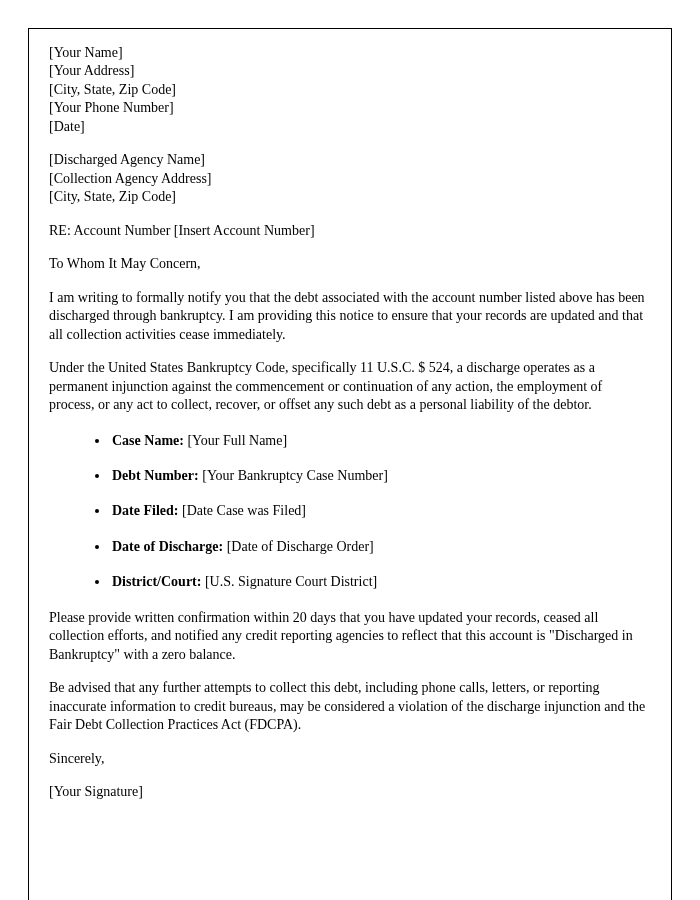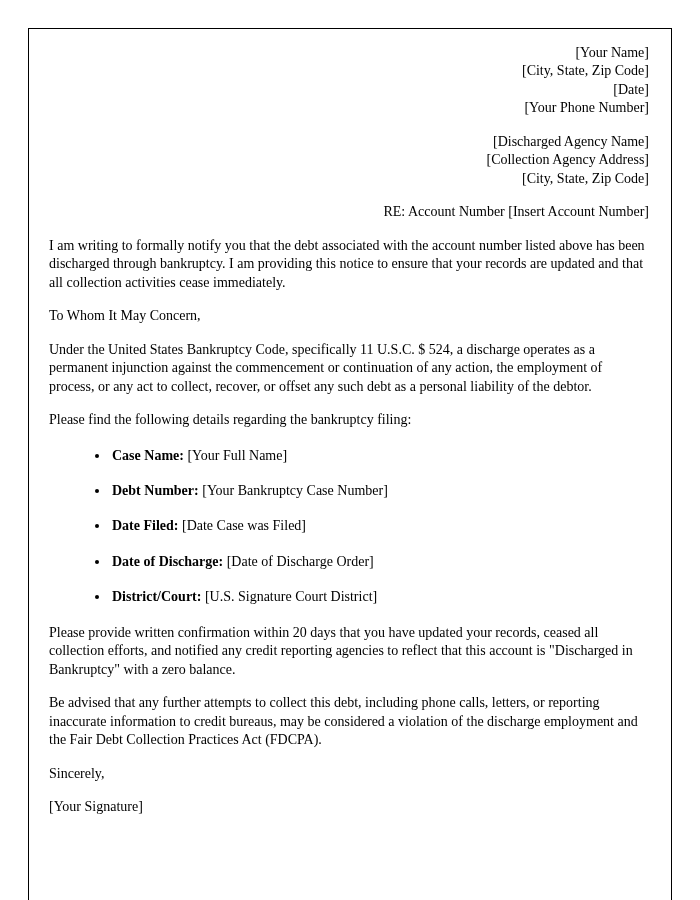--- a/index.html
+++ b/index.html
@@ -23,21 +23,20 @@
     top: 28px;
     width: 644px;
     height: 1100px; 
     border: 1px solid #000000;
     box-sizing: border-box;
     padding: 15px 22px 20px 20px;
     background: #ffffff;
   }
   .block {
     margin: 0 0 15px 0;
-    text-align: right;
   }
   .block:first-child {
     margin-top: 0;
   }
   p {
     margin: 15px 0;
   }
   ul.details-list {
     margin: 15px 0;
     padding-left: 44px;
@@ -50,42 +49,42 @@
     font-weight: bold;
   }
 </style>
 </head>
 <body>
 
 <div class="page">
 
   <div class="block">
     <div>[Your Name]</div>
+    <div>[Your Address]</div>
     <div>[City, State, Zip Code]</div>
+    <div>[Your Phone Number]</div>
     <div>[Date]</div>
-    <div>[Your Phone Number]</div>
   </div>
 
   <div class="block">
     <div>[Discharged Agency Name]</div>
     <div>[Collection Agency Address]</div>
     <div>[City, State, Zip Code]</div>
   </div>
 
   <div class="block">
     <div>RE: Account Number [Insert Account Number]</div>
   </div>
 
+  <p>To Whom It May Concern,</p>
+
   <p>I am writing to formally notify you that the debt associated with the account number listed above has been discharged through bankruptcy. I am providing this notice to ensure that your records are updated and that all collection activities cease immediately.</p>
-
-  <p>To Whom It May Concern,</p>
 
   <p>Under the United States Bankruptcy Code, specifically 11 U.S.C. $ 524, a discharge operates as a permanent injunction against the commencement or continuation of any action, the employment of process, or any act to collect, recover, or offset any such debt as a personal liability of the debtor.</p>
 
-  <p>Please find the following details regarding the bankruptcy filing:</p>
 
   <ul class="details-list">
     <li>
       <span class="bold-label">Case Name:</span><span> [Your Full Name]</span>
     </li>
     <li>
       <span class="bold-label">Debt Number:</span><span> [Your Bankruptcy Case Number]</span>
     </li>
     <li>
       <span class="bold-label">Date Filed:</span><span> [Date Case was Filed]</span>
@@ -93,19 +92,19 @@
     <li>
       <span class="bold-label">Date of Discharge:</span><span> [Date of Discharge Order]</span>
     </li>
     <li>
       <span class="bold-label">District/Court:</span><span> [U.S. Signature Court District]</span>
     </li>
   </ul>
 
   <p>Please provide written confirmation within 20 days that you have updated your records, ceased all collection efforts, and notified any credit reporting agencies to reflect that this account is "Discharged in Bankruptcy" with a zero balance.</p>
 
-  <p>Be advised that any further attempts to collect this debt, including phone calls, letters, or reporting inaccurate information to credit bureaus, may be considered a violation of the discharge employment and the Fair Debt Collection Practices Act (FDCPA).</p>
+  <p>Be advised that any further attempts to collect this debt, including phone calls, letters, or reporting inaccurate information to credit bureaus, may be considered a violation of the discharge injunction and the Fair Debt Collection Practices Act (FDCPA).</p>
 
   <p>Sincerely,</p>
 
   <p>[Your Signature]</p>
 
 </div>
 
 </body></html>

